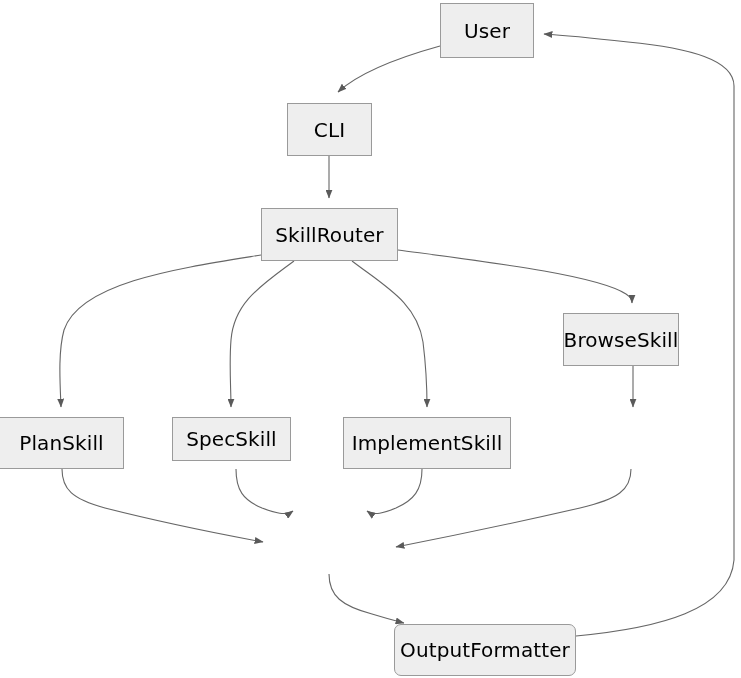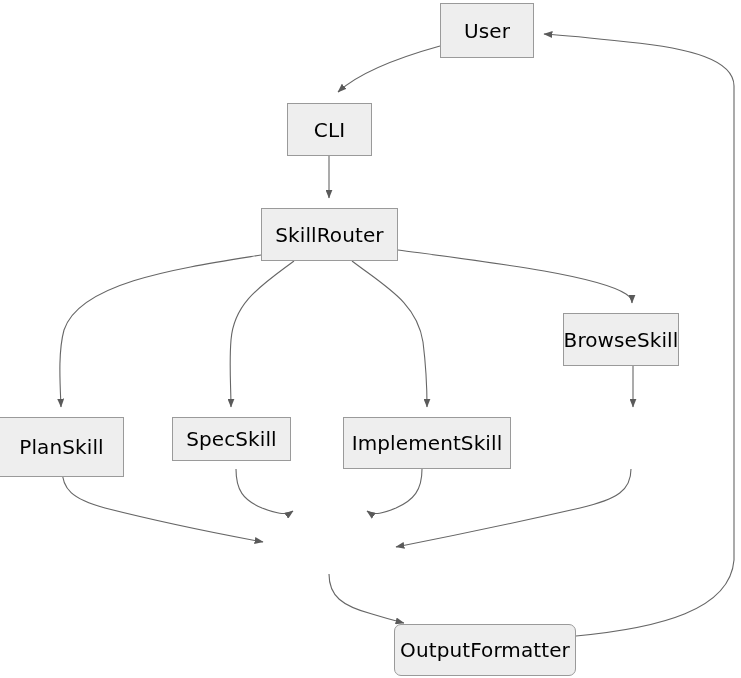--- a/index.html
+++ b/index.html
@@ -93,21 +93,21 @@
   </div>
 
   <div class="node" style="left:261px; top:208px; width:137px; height:53px;">
     <span>SkillRouter</span>
   </div>
 
   <div class="node" style="left:563px; top:313px; width:116px; height:53px;">
     <span>BrowseSkill</span>
   </div>
 
-  <div class="node" style="left:-1px; top:417px; width:125px; height:60px;">
+  <div class="node" style="left:-1px; top:417px; width:125px; height:52px;">
     <span>PlanSkill</span>
   </div>
 
   <div class="node" style="left:172px; top:417px; width:119px; height:44px;">
     <span>SpecSkill</span>
   </div>
 
   <div class="node" style="left:343px; top:417px; width:168px; height:52px;">
     <span>ImplementSkill</span>
   </div>

